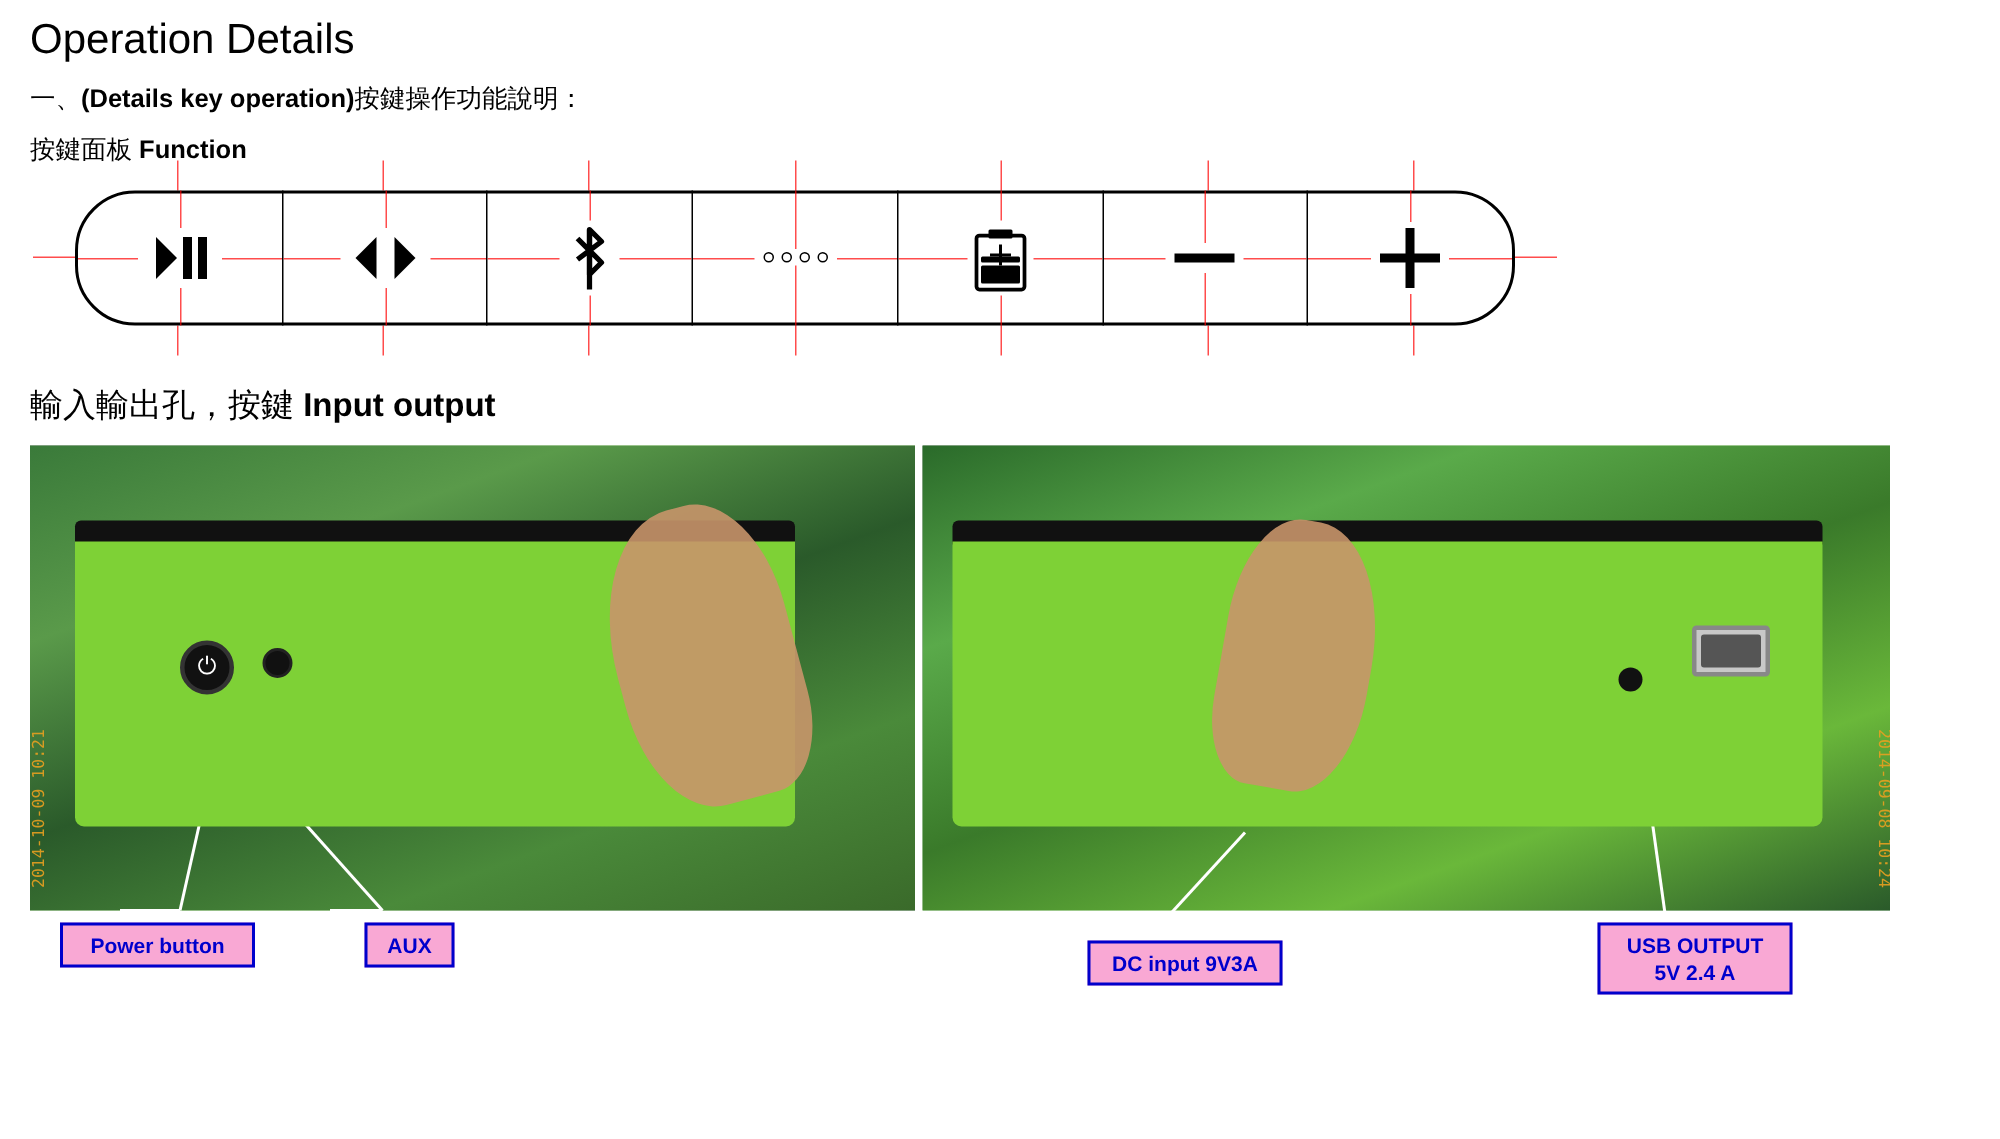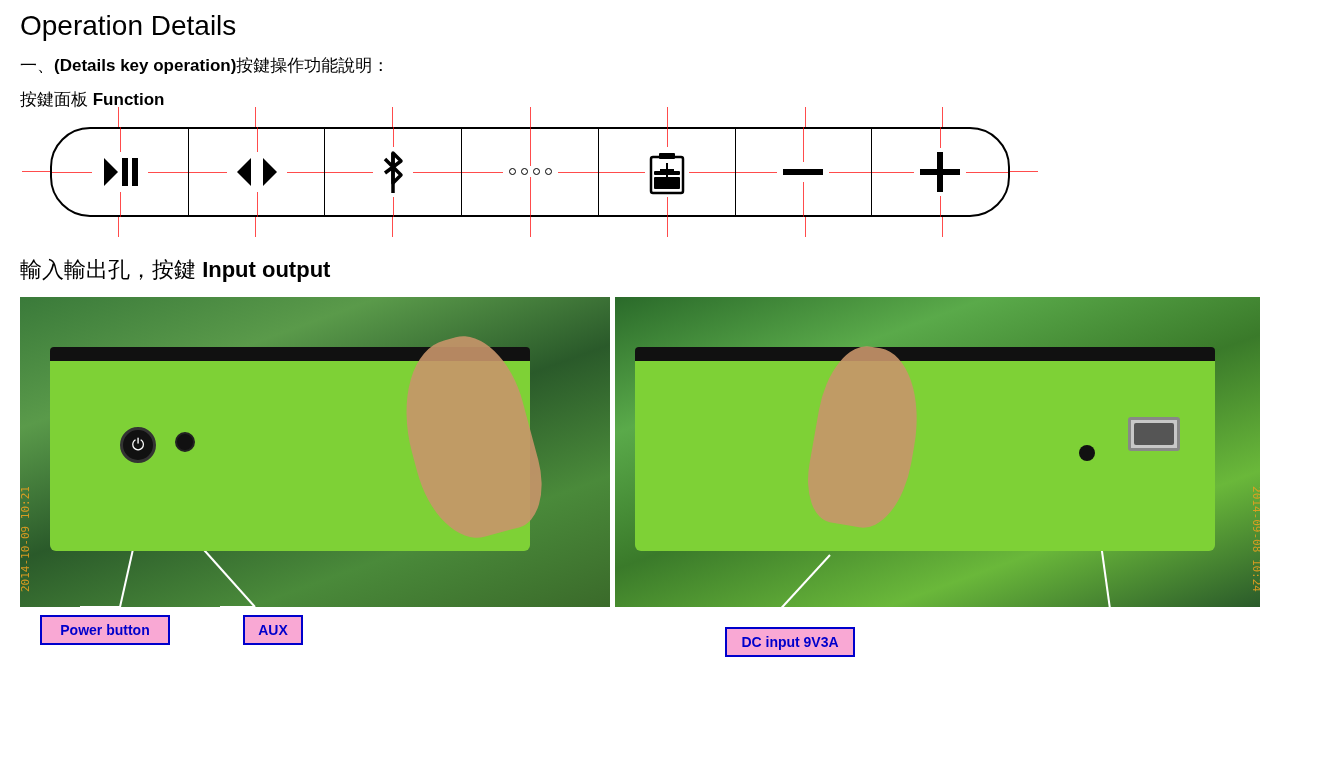--- a/index.html
+++ b/index.html
@@ -453,14 +453,17 @@
   </div>
 
   <div class="callout-label" style="left:195px; top:318px; min-width:60px;margin-left:28px;">
     <span>AUX</span>
   </div>
 
   <div class="callout-label" style="left:705px; top:330px; min-width:130px;">
     <span>DC input 9V3A</span>
   </div>
 
+  <div class="callout-label" style="left:1045px; top:318px; min-width:130px; text-align:center;">
+    USB OUTPUT<br>5V 2.4 A
+  </div>
 
 </div>
 
 </body></html>

